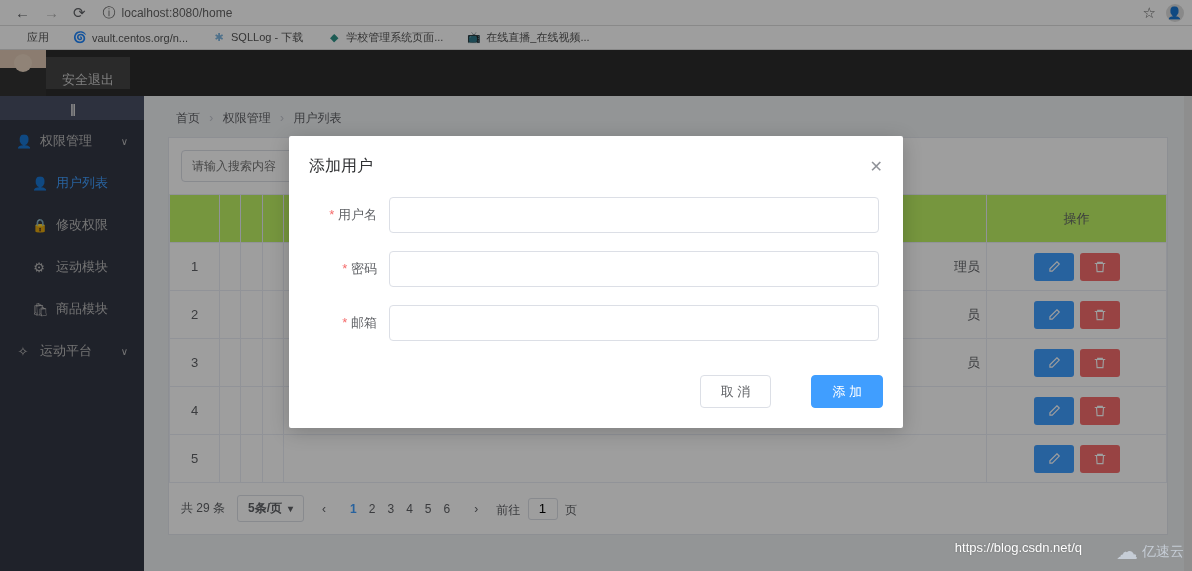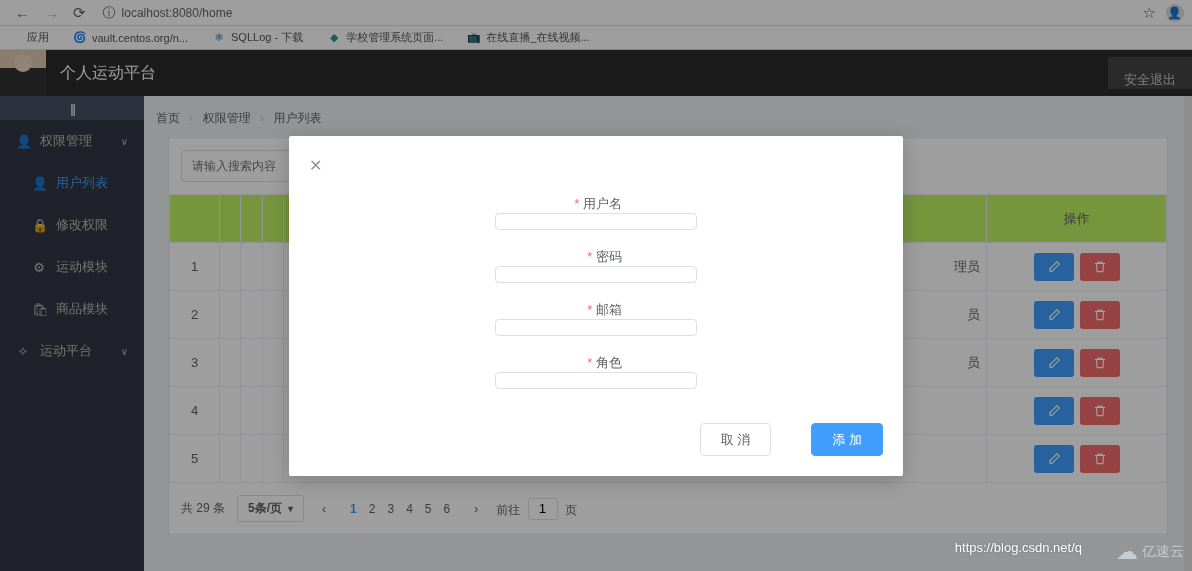--- a/index.html
+++ b/index.html
@@ -36,21 +36,21 @@
     .sidebar { width: 144px; background: #333744; color: #bbb; font-size: 13px; overflow: hidden; }
     .sidebar-collapse { height: 24px; background: #4a5064; display:flex; align-items:center; justify-content:center; cursor:pointer; }
     .menu-item { display:flex; align-items:center; gap:10px; padding:12px 16px; cursor:pointer; }
     .menu-item.active { color:#409EFF; }
     .menu-item .mi-icon { width:14px; text-align:center; }
     .menu-item.sub { padding-left: 32px; font-size: 13px; }
     .menu-item .arrow { margin-left:auto; font-size:10px; }
     
     .main { flex:1; padding: 0; background:#eef0f3; overflow:auto; position:relative; }
     .scrollbar-track { position:absolute; right:0; top:0; bottom:0; width:8px; background:#e6e6e6; }
-    .breadcrumb { font-size:12px; color:#606266; padding: 14px 12px 10px; }
+    .breadcrumb { font-size:12px; color:#606266; padding: 14px 32px 10px; }
     .breadcrumb span.sep { margin:0 6px; color:#c0c4cc; }
     .card { background:#fff; margin: 0 24px 16px; border:1px solid #e4e7ed; }
     .search-row { padding:12px; display:flex; align-items:center; gap:6px; }
     .search-input { width:190px; height:32px; border:1px solid #dcdfe6; border-radius:4px; padding:0 10px; font-size:12px; color:#606266; }
     .table { width:100%; border-collapse:collapse; font-size:13px; color:#606266; }
     .table th, .table td { border:1px solid #ebeef5; height:48px; text-align:center; }
     .table th { background:#bef264; font-weight:500; }
     .table td:first-child { width:50px; }
     .table th:last-child, .table td:last-child { width:180px; }
     .row-btn { display:inline-flex; align-items:center; justify-content:center; width:40px; height:28px; border-radius:3px; margin:0 3px; cursor:pointer; color:#fff; }
@@ -61,21 +61,21 @@
     .pager .pg { padding:0 6px; cursor:pointer; }
     .pager .pg.active { color:#409EFF; font-weight:600; }
     .pager .goto input { width:30px; text-align:center; border:1px solid #dcdfe6; border-radius:3px; height:22px; margin:0 4px; }
     
     .overlay { position:absolute; inset:0; background:rgba(0,0,0,0.38); display:flex; align-items:flex-start; justify-content:center; padding-top:136px; }
     .dialog { width:614px; background:#fff; border-radius:2px; box-shadow:0 4px 20px rgba(0,0,0,.2); }
     .dlg-header { display:flex; align-items:center; padding:20px 20px 10px; }
     .dlg-title { font-size:16px; color:#303133; flex:1; }
     .dlg-close { color:#909399; cursor:pointer; font-size:16px; }
     .dlg-body { padding:10px 24px 6px; }
-    .form-row { display:flex; align-items:center; margin-bottom:18px;flex-direction:column; }
+    .form-row { display:flex; align-items:center; margin-bottom:18px; }
     .form-label { width:64px; text-align:right; font-size:13px; color:#606266; margin-right:12px; }
     .form-label::before { content:'* '; color:#f56c6c; }
     .form-input { flex:1; height:36px; border:1px solid #dcdfe6; border-radius:4px; padding:0 12px; font-size:13px; }
     .dlg-footer { padding:10px 20px 20px; display:flex; justify-content:flex-end; gap:12px; }
     .btn { height:33px; padding:0 20px; border-radius:4px; font-size:13px; cursor:pointer; display:flex; align-items:center; }
     .btn.default { background:#fff; border:1px solid #dcdfe6; color:#606266; }
     .btn.primary { background:#409EFF; color:#fff; border:1px solid #409EFF;margin-left:28px; }
     .watermark { position:absolute; right:8px; bottom:6px; display:flex; align-items:center; gap:10px; font-size:12px; color:#bbb; }
     .url-wm { position:absolute; right:110px; bottom:16px; font-size:13px; color:#fff; text-shadow:0 0 2px rgba(0,0,0,.3);text-align:right; }
     .cloud-logo { display:flex; align-items:center; gap:4px; color:#c6cdd6; font-size:14px; }
@@ -123,21 +123,20 @@
     <span>学校管理系统页面...</span>
   </div>
   <div class="bm-item">
     <span class="bm-icon" style="color:#555">📺</span>
     <span>在线直播_在线视频...</span>
   </div>
 </div>
 
 <div class="app-header">
   <div class="avatar"></div>
-  <div class="app-title">个人运动平台</div>
   <div class="logout-btn">安全退出</div>
 </div>
 
 <div class="layout">
 
   <div class="sidebar">
     <div class="sidebar-collapse">
       <span style="color:#ddd;letter-spacing:-2px">|||</span>
     </div>
     <div class="menu-item">
@@ -291,37 +290,34 @@
           <span>页</span>
         </span>
       </div>
     </div>
   </div>
 </div>
 
 <div class="overlay">
   <div class="dialog">
     <div class="dlg-header">
+      <span class="dlg-title">添加用户</span>
       <span class="dlg-close">✕</span>
     </div>
     <div class="dlg-body">
       <div class="form-row">
         <span class="form-label">用户名</span>
         <input class="form-input" style="">
       </div>
       <div class="form-row">
         <span class="form-label">密码</span>
         <input class="form-input" type="password" style="">
       </div>
       <div class="form-row">
         <span class="form-label">邮箱</span>
-        <input class="form-input" style="">
-      </div>
-      <div class="form-row">
-        <span class="form-label">角色</span>
         <input class="form-input" style="">
       </div>
     </div>
     <div class="dlg-footer">
       <div class="btn default">取 消</div>
       <div class="btn primary">添 加</div>
     </div>
   </div>
 </div>
 

